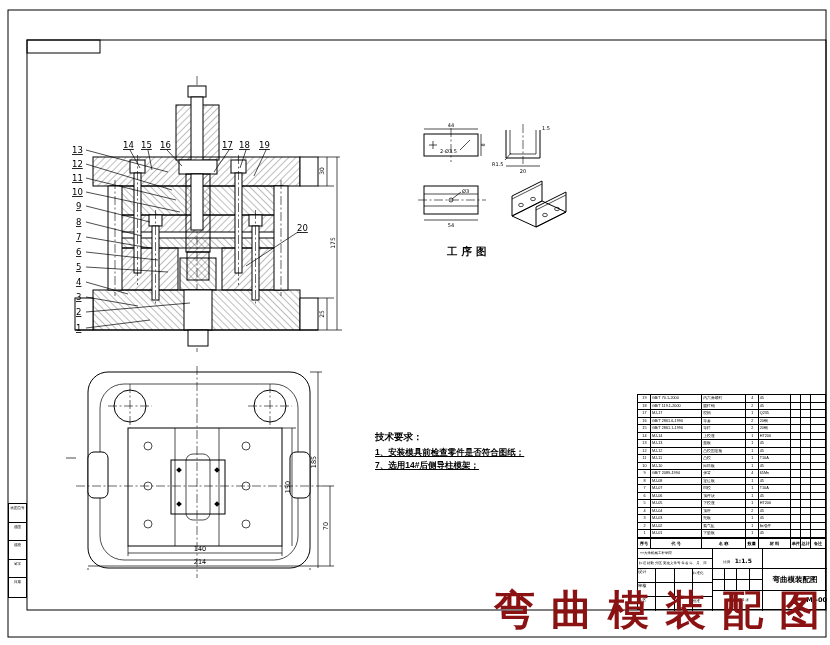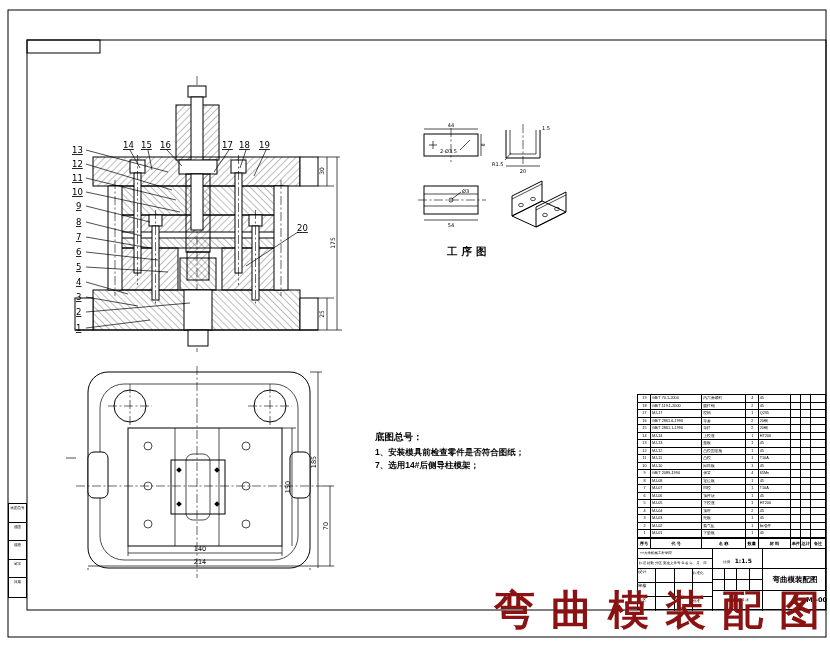--- a/index.html
+++ b/index.html
@@ -14,21 +14,21 @@
   .h2{fill:url(#hB);stroke:#000;stroke-width:1;}
   text{fill:#000;}
   .num{font:8.5px "DejaVu Sans",sans-serif;text-decoration:underline;}
   .dim{font:6px "DejaVu Sans",sans-serif;}
   .dimt{font:6.5px "DejaVu Sans",sans-serif;}
   .tiny{font:5px "DejaVu Sans",sans-serif;}
   .cap{font:bold 10.5px "Liberation Sans",sans-serif;letter-spacing:4px;}
   
   #tech{position:absolute;left:375px;top:431px;width:225px;color:#000;}
   #tech .h{font:bold 9.5px "Liberation Sans",sans-serif;margin-bottom:2px;}
-  #tech .i{font:bold 8.5px "Liberation Sans",sans-serif;line-height:13px;white-space:nowrap;}
+  #tech .i{font:bold 8.5px "Liberation Sans",sans-serif;line-height:13px;white-space:nowrap;text-decoration:underline;}
   
   #bom{position:absolute;left:637px;top:394px;width:189px;height:216px;border:1px solid #000;box-sizing:border-box;background:#fff;}
   #bomrows{position:absolute;left:0;top:0;width:100%;height:143px;overflow:hidden;}
   .brow{display:flex;height:7.5px;border-bottom:.5px solid #000;box-sizing:border-box;}
   .brow .c{border-right:.5px solid #000;box-sizing:border-box;font:3.8px "Liberation Sans",sans-serif;
            line-height:7px;overflow:hidden;white-space:nowrap;padding-left:1px;}
   .w0{width:13px;text-align:center}.w1{width:52px}.w2{width:44px}.w3{width:13px;text-align:center}
   .w4{width:33px}.w5{width:10px}.w6{width:10px}.w7{width:14px;border-right:none!important}
   #bomhead{position:absolute;left:0;top:143px;width:100%;height:11px;border-top:.5px solid #000;border-bottom:1px solid #000;box-sizing:border-box;display:flex;}
   #bomhead .c{font:bold 4.2px "Liberation Sans",sans-serif;line-height:10px;text-align:center;border-right:.5px solid #000;box-sizing:border-box;}
@@ -284,21 +284,21 @@
       <ellipse class="thin" cx="521" cy="205" rx="2.4" ry="1.7"></ellipse>
       <ellipse class="thin" cx="533" cy="199" rx="2.4" ry="1.7"></ellipse>
       <ellipse class="thin" cx="545" cy="215" rx="2.4" ry="1.7"></ellipse>
       <ellipse class="thin" cx="557" cy="209" rx="2.4" ry="1.7"></ellipse>
     </g>
     <text class="cap" x="447" y="255">工序图</text>
   </g>
 </svg>
 
 <div id="tech">
-  <div class="h">底图总号：</div>
+  <div class="h">技术要求：</div>
   <div class="i">1、安装模具前检查零件是否符合图纸；</div>
   <div class="i">7、选用14#后侧导柱模架；</div>
 </div>
 
 <div id="bom">
   <div id="bomrows">
 
   <div class="brow">
         <div class="c w0">19</div>
         <div class="c w1">GB/T 70.1-2000</div>

